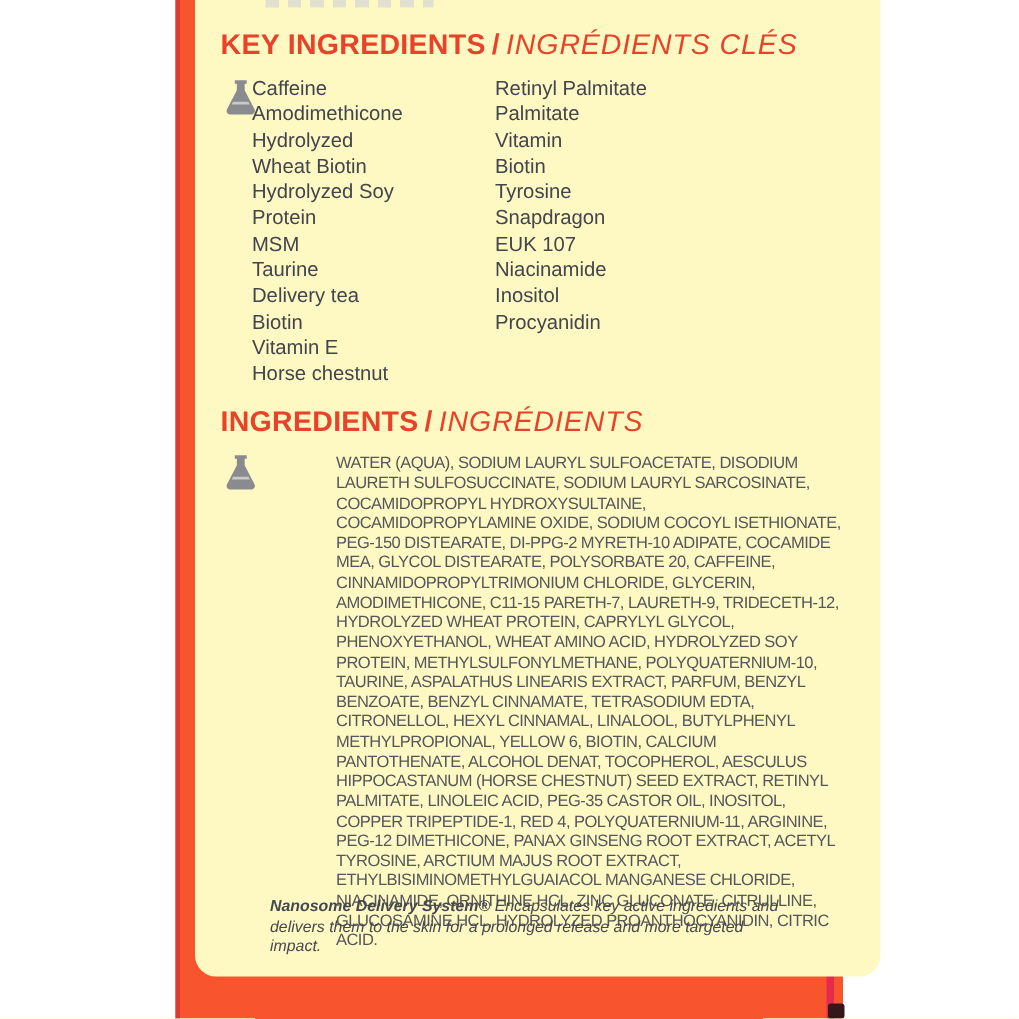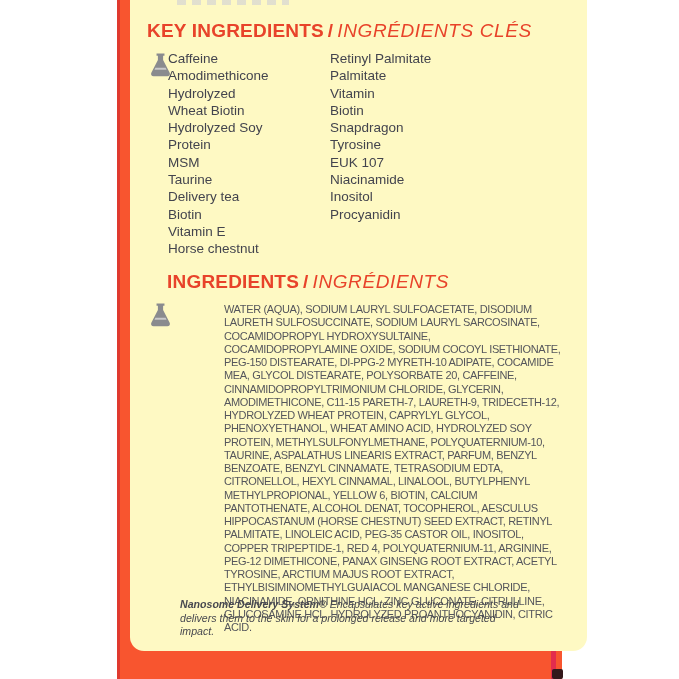--- a/index.html
+++ b/index.html
@@ -37,21 +37,21 @@
   }
   
   .sec-header{
     position:absolute;left:17px;white-space:nowrap;
     font-size:19px;color:#E8432A;letter-spacing:.2px;
   }
   .sec-header .en{font-weight:bold;}
   .sec-header .sep{font-weight:bold;padding:0 4px;}
   .sec-header .fr{font-style:italic;font-weight:500;letter-spacing:.6px;}
   .hdr-key{top:20px;}
-  .hdr-ing{top:271px;margin-left:20px;}
+  .hdr-ing{top:271px;}
   
   .flask{position:absolute;width:23px;height:25px;}
   .flask svg{width:100%;height:100%;display:block;}
   .flask-key{left:19px;top:53px;}
   .flask-ing{left:19px;top:303px;}
   
   .col{
     position:absolute;top:50px;
     font-size:13.5px;line-height:17.3px;color:#43444E;
   }
@@ -106,22 +106,22 @@
       <div class="ing-item">Biotin</div>
       <div class="ing-item">Vitamin E</div>
       <div class="ing-item">Horse chestnut</div>
     </div>
 
   <div class="col col-2">
       <div class="ing-item">Retinyl Palmitate</div>
       <div class="ing-item">Palmitate</div>
       <div class="ing-item">Vitamin</div>
       <div class="ing-item">Biotin</div>
+      <div class="ing-item">Tyrosine</div>
       <div class="ing-item">Snapdragon</div>
-      <div class="ing-item">Tyrosine</div>
       <div class="ing-item">EUK 107</div>
       <div class="ing-item">Niacinamide</div>
       <div class="ing-item">Inositol</div>
       <div class="ing-item">Procyanidin</div>
     </div>
 
   <div class="sec-header hdr-ing">
     <span class="en">INGREDIENTS</span><span class="sep">/</span><span class="fr">INGRÉDIENTS</span>
   </div>
 

